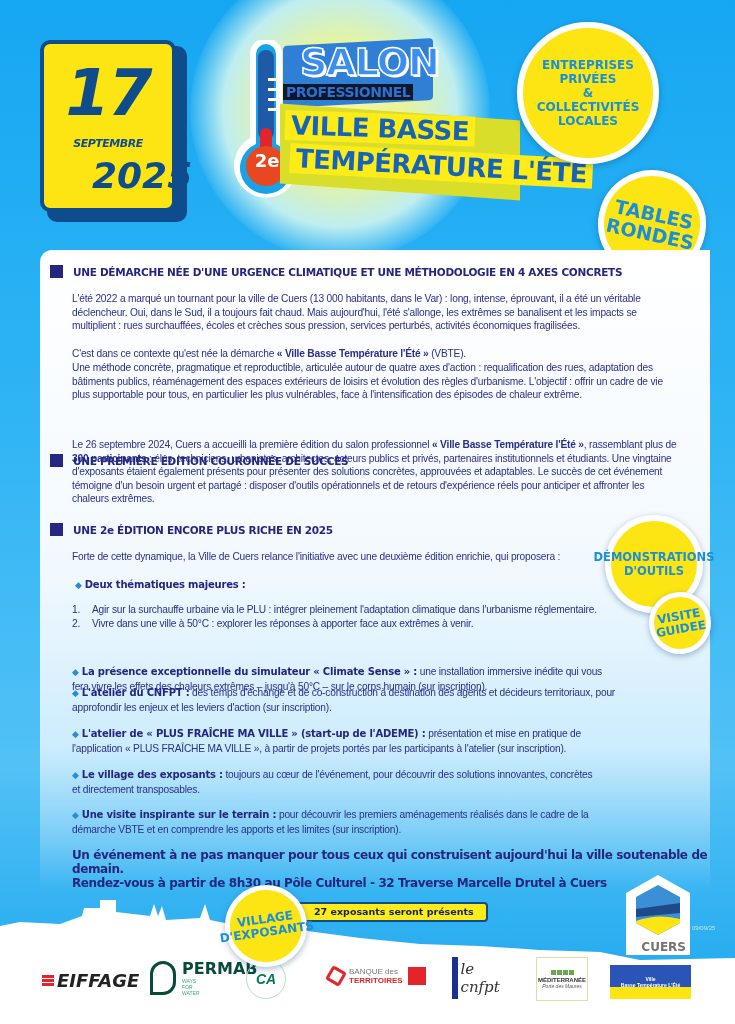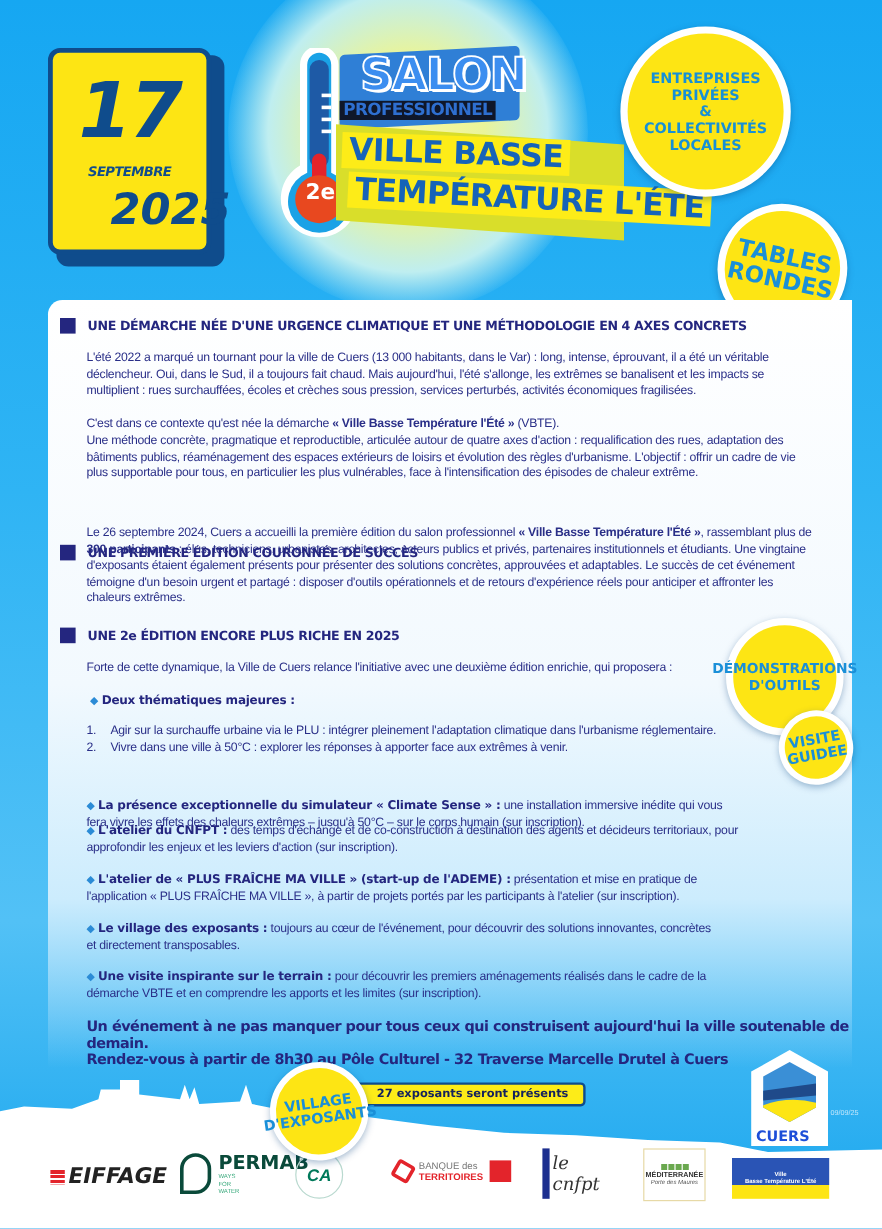--- a/index.html
+++ b/index.html
@@ -61,21 +61,21 @@
   .bullet .bl { font-family:"DejaVu Sans", sans-serif; font-weight:bold; color:#24267f; font-size:10px; }
   .dia { color:#2b8bd6; font-size:9px; margin-right:3px; }
   .num-list { position:absolute; left:72px; width:600px; font-size:10.2px; line-height:13.5px; color:#2a2f88; letter-spacing:-0.2px; }
   .num-list .n { display:inline-block; width:20px; }
   .closing { position:absolute; left:72px; top:848px; font-family:"DejaVu Sans", sans-serif; font-weight:bold; font-size:12px; line-height:14px; color:#24267f; letter-spacing:-0.4px; }
   
   .skyline { position:absolute; left:0; top:890px; width:735px; height:134px; }
   .exh-pill { position:absolute; left:290px; top:902px; height:20px; padding:0 12px 0 22px; background:#fdec18; border:2px solid #0f4c8c; border-radius:4px;
     font-family:"DejaVu Sans", sans-serif; font-weight:bold; font-size:9.5px; line-height:16px; color:#14215e; z-index:4; }
   .cuers { position:absolute; left:624px; top:873px; width:68px; height:82px; }
-  .cuers-label { position:absolute; left:630px; top:940px; width:56px; text-align:left; font-family:"DejaVu Sans", sans-serif; font-weight:bold; font-size:12px; color:#1d4ed8; }
+  .cuers-label { position:absolute; left:630px; top:940px; width:56px; text-align:right; font-family:"DejaVu Sans", sans-serif; font-weight:bold; font-size:12px; color:#737373; }
   .datecode { position:absolute; left:692px; top:925px; font-size:6px; color:#bfe6fb; }
   .logos { position:absolute; left:0; top:955px; width:735px; height:50px; }
   .logo { position:absolute; display:flex; align-items:center; }
   .eiffage { left:42px; top:15px; font-family:"DejaVu Sans", sans-serif; font-weight:bold; font-style:italic; font-size:18px; color:#222; }
   .eiffage .mark { width:12px; height:12px; margin-right:3px; background: repeating-linear-gradient(180deg,#e3242b 0 3px,#fff 3px 4px); }
   .permab { left:150px; top:4px; }
   .permab .p { width:26px; height:34px; border:3px solid #0a4a3a; border-radius:13px 13px 13px 0; margin-right:6px; }
   .permab .t1 { font-family:"DejaVu Sans", sans-serif; font-weight:bold; font-size:16px; color:#0a4a3a; }
   .permab .t2 { font-size:5px; color:#38a97c; line-height:6px; }
   .ca { left:246px; top:4px; width:40px; height:40px; border:1px solid #b9d9cf; border-radius:50%; justify-content:center; color:#00795a; font-weight:bold; font-style:italic; font-size:14px; }

